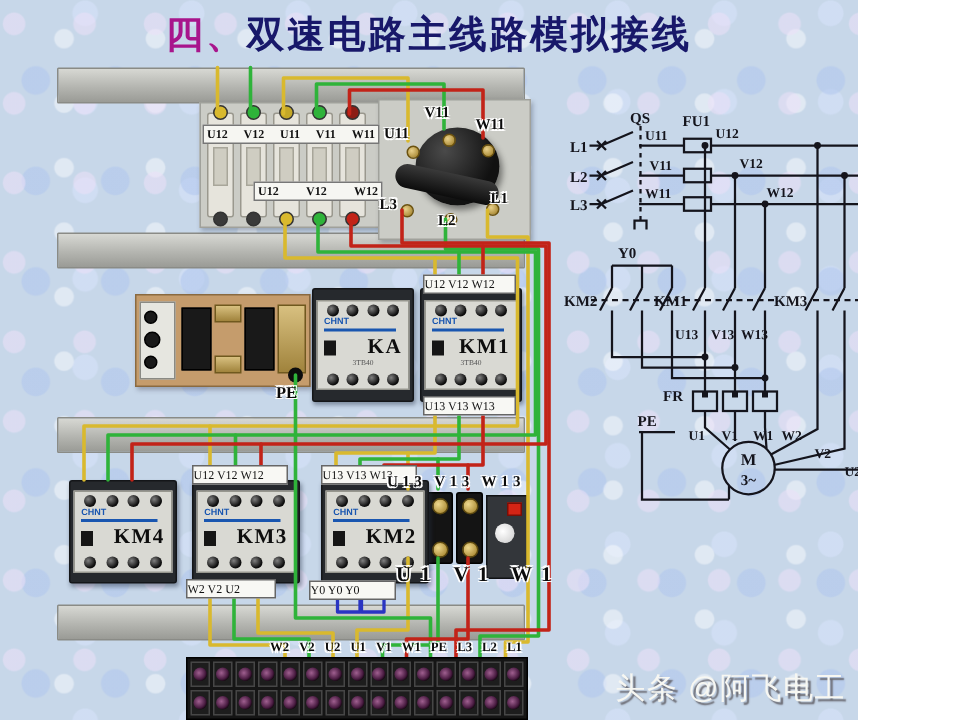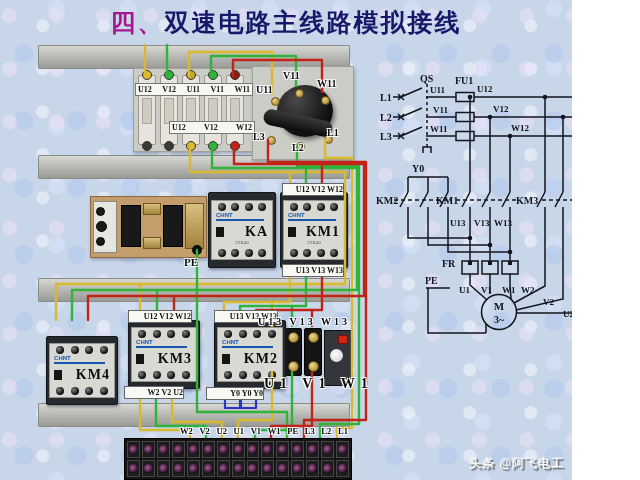--- a/index.html
+++ b/index.html
@@ -23,22 +23,22 @@
   
   .panel{background:#cbccc6;border:1px solid #a0a19b;box-shadow:1px 2px 3px rgba(60,70,90,.35);z-index:2}
   
   .fuse{position:absolute;top:6px;width:16px;height:68px;background:linear-gradient(90deg,#efeee8,#d8d6cе 70%,#c2c0b8);
         background-color:#e6e4dc;border:1px solid #9a988e;border-radius:2px}
   .fuse:before{content:"";position:absolute;left:3px;top:22px;width:8px;height:24px;background:#cfcdc2;border:1px solid #a8a69a}
   .fdot{position:absolute;width:8px;height:8px;border-radius:50%;border:1px solid #333}
   .fuse-strip{position:absolute;display:flex;justify-content:space-between;background:#f6f6f2;border:1px solid #777;
         padding:0 2px;z-index:8;font-weight:bold;font-size:8px;color:#111;line-height:11px}
   
-  .plate{position:absolute;background:#f8f8f4;border:1px solid #666;color:#111;font-weight:bold;font-size:8px;
-         line-height:11px;text-align:right;z-index:8;white-space:nowrap}
+  .plate{position:absolute;background:#f8f8f4;border:1px solid #666;color:#111;font-weight:normal;font-size:8px;
+         line-height:11px;text-align:left;z-index:8;white-space:nowrap}
   .glow{position:absolute;font-weight:bold;color:#0c0c0c;z-index:8;white-space:nowrap;
         text-shadow:1px 1px 0 #fff,-1px -1px 0 #fff,1px -1px 0 #fff,-1px 1px 0 #fff}
   
   #knob{position:absolute;left:24px;top:18px;width:56px;height:52px;background:radial-gradient(circle at 35% 30%,#4a4a4a,#111 65%);
         border-radius:50%;box-shadow:2px 3px 4px rgba(0,0,0,.45)}
   #handle{position:absolute;left:-14px;top:30px;width:70px;height:16px;background:linear-gradient(#3a3a3a,#0c0c0c);
         border-radius:8px;transform:rotate(12deg)}
   .brassdot{position:absolute;width:7px;height:7px;border-radius:50%;background:radial-gradient(circle at 35% 35%,#e8d08a,#9a7820);border:1px solid #6b5210}
   
   .contactor{position:absolute;background:#26292d;border:1px solid #141619;border-radius:2px;
@@ -73,21 +73,21 @@
   .trow{display:flex;flex:1}
   .tcell{flex:1;margin:1px;background:#1d1d1d;border:1px solid #464646;position:relative}
   .tcell:before{content:"";position:absolute;left:50%;top:50%;width:9px;height:9px;margin:-4.5px 0 0 -4.5px;border-radius:50%;
         background:radial-gradient(circle at 40% 40%,#a06090,#4a1c42 55%,#140510 75%)}
   #striplabels{display:flex;justify-content:space-between;z-index:8}
   #striplabels span{font-weight:bold;font-size:8.5px;color:#0c0c0c;
         text-shadow:1px 1px 0 #fff,-1px -1px 0 #fff,1px -1px 0 #fff,-1px 1px 0 #fff}
   
   #wiresvg{position:absolute;left:0;top:0;z-index:6;pointer-events:none}
   
-  #watermark{right:8px;bottom:8px;font-family:"Liberation Sans",sans-serif;font-weight:bold;font-size:12px;
+  #watermark{right:8px;bottom:8px;font-family:"Liberation Sans",sans-serif;font-weight:normal;font-size:20px;
         color:#f7f7f2;text-shadow:2px 2px 1px #6a6a72;z-index:9;letter-spacing:1px}
   svg text{font-family:"Liberation Serif",serif;font-weight:bold;fill:#14141c}
 </style>
 </head>
 <body>
 
 <div id="stage">
 
   <div class="abs" id="title">
     <span class="tnum">四、</span><span class="ttext">双速电路主线路模拟接线</span>
@@ -206,21 +206,21 @@
           <span class="dot"></span>
           <span class="dot"></span>
           <span class="dot"></span>
           <span class="dot"></span>
         </div>
     </div>
   </div>
   <div class="plate" style="left:282px;top:183px;width:60px">U12 V12 W12</div>
   <div class="plate" style="left:282px;top:264px;width:60px">U13 V13 W13</div>
 
-  <div class="contactor" style="left:46px;top:336px;width:70px;height:67px">
+  <div class="contactor" style="left:46px;top:320px;width:70px;height:67px">
     <div class="cface">
       <div class="dots">
           <span class="dot"></span>
           <span class="dot"></span>
           <span class="dot"></span>
           <span class="dot"></span>
         </div>
       <div class="cmid">
           <div class="cbrand">CHNT</div>
         <div class="crow">

